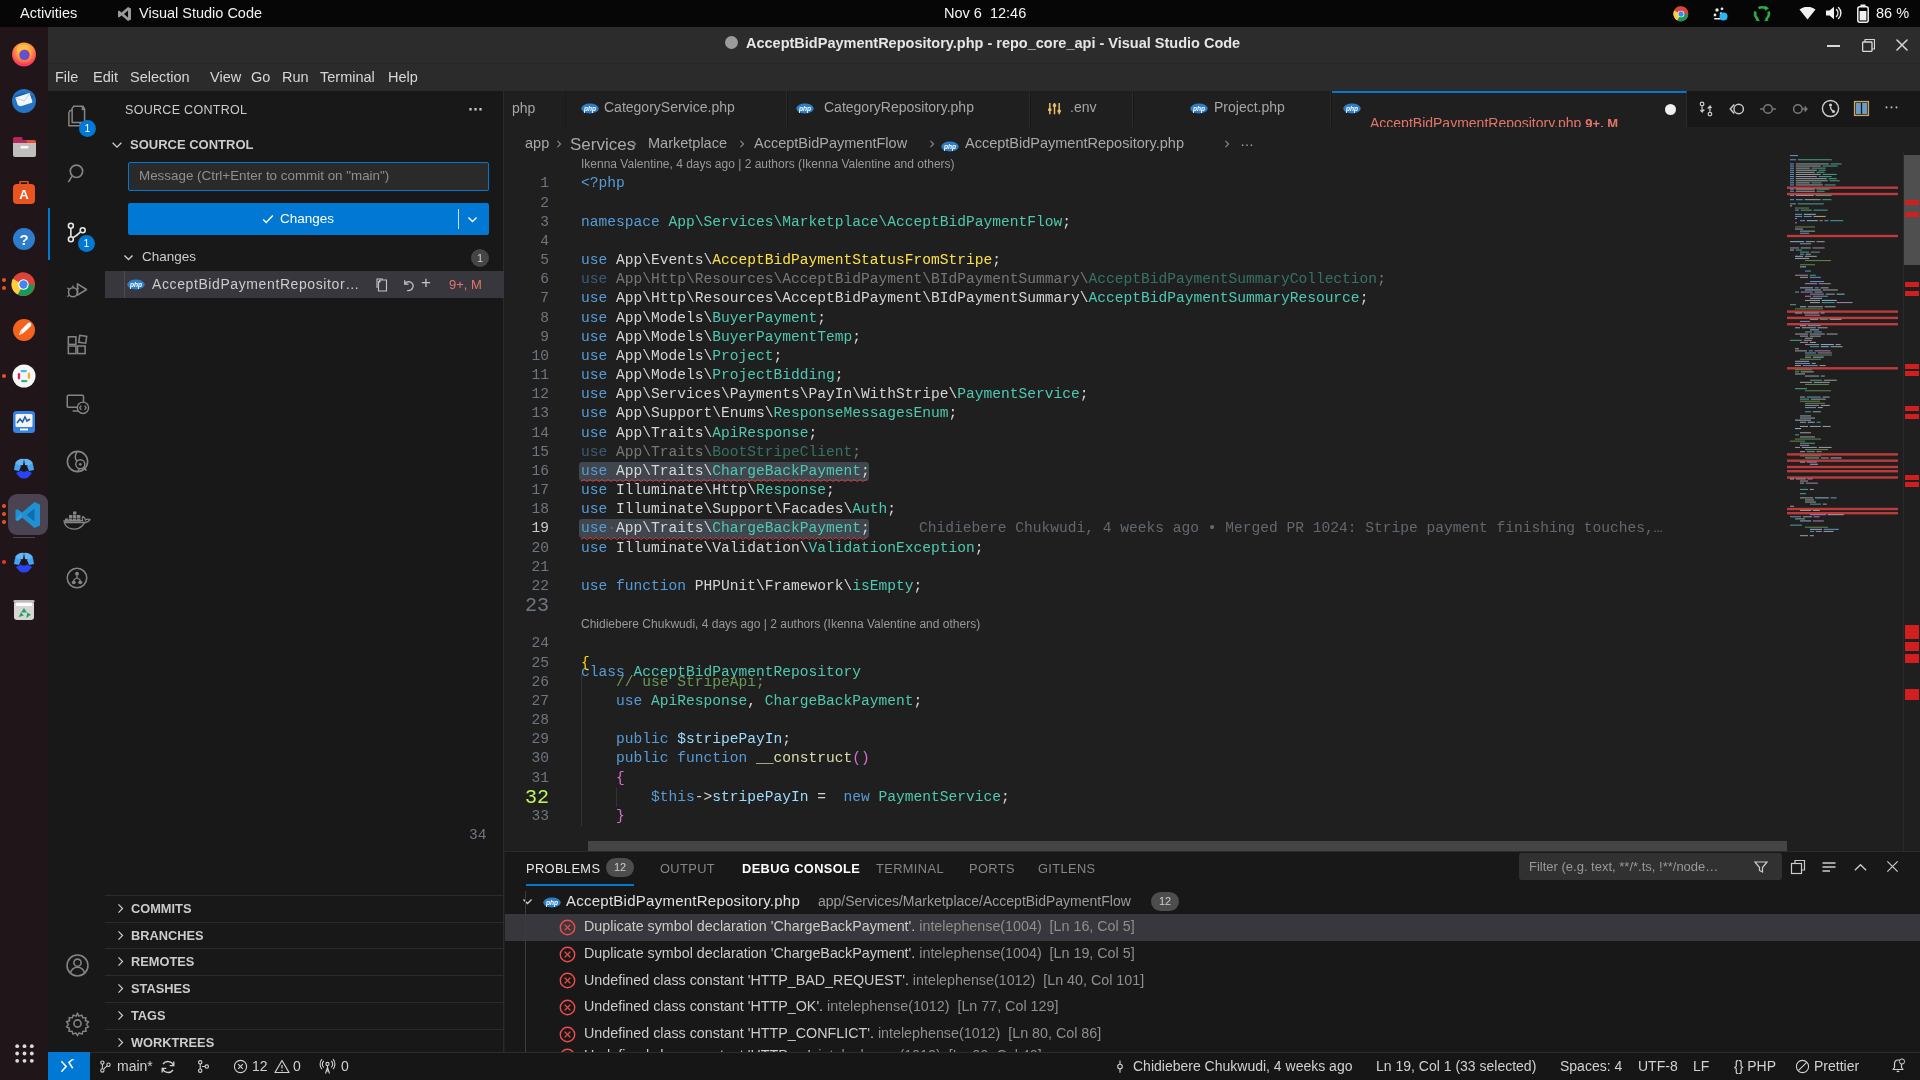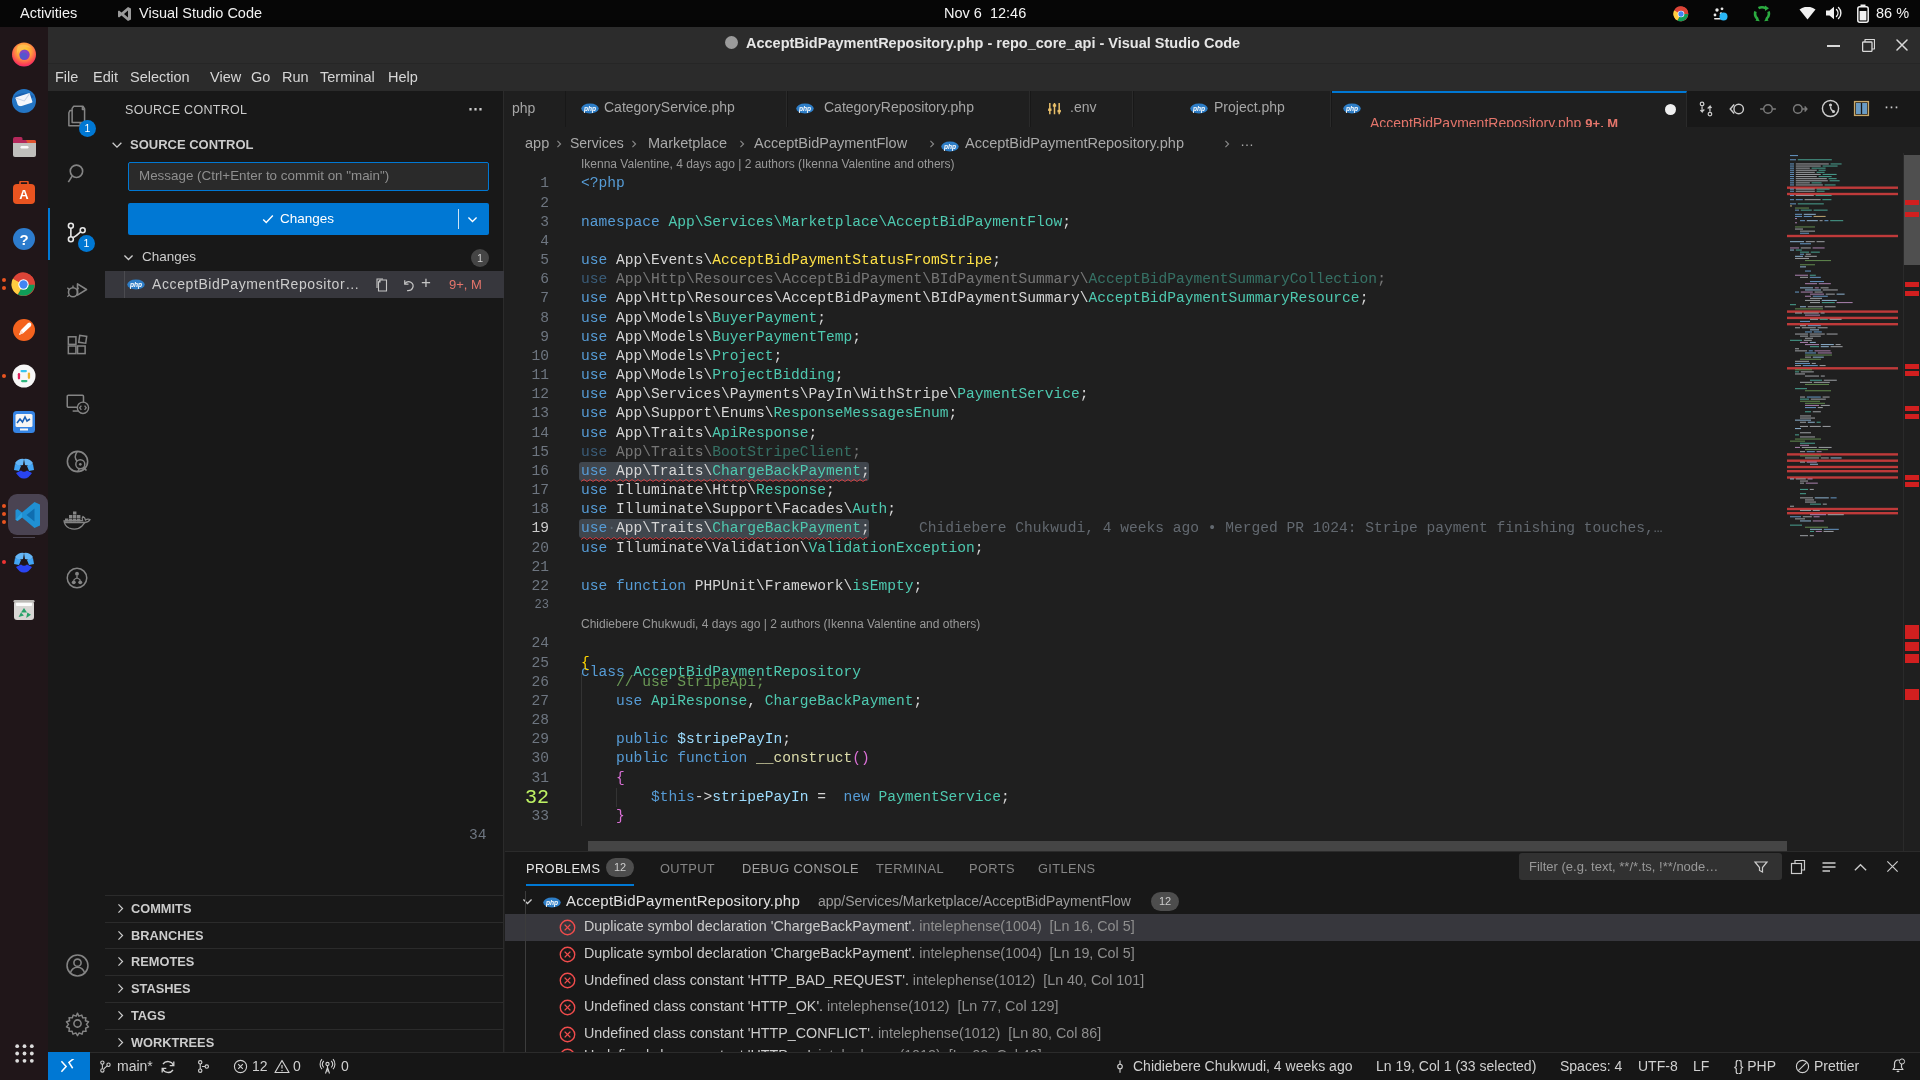--- a/index.html
+++ b/index.html
@@ -399,21 +399,21 @@
     <path d="M8 6.3 Q8 9 10 10" stroke="#cccccc" fill="none" stroke-width="1.1"></path>
   </svg>
 <svg class="abs" style="left:1853px;top:100px" width="17" height="17" viewBox="0 0 16 16">
     <rect x="1.5" y="1.5" width="13" height="13" stroke="#c9a96a" fill="none" stroke-width="1.3"></rect>
     <rect x="8.6" y="2.8" width="4.6" height="10.4" fill="#6a9bc3"></rect>
     <rect x="2.8" y="2.8" width="4.6" height="10.4" fill="#6a9bc3"></rect>
   </svg>
 <div class="abs" style="left:1884px;top:98px;font-size:15px;color:#cccccc;letter-spacing:1px;">⋯</div>
 <div class="abs" style="left:505px;top:127px;width:1415px;height:26px;background:#1f1f1f;"></div>
 <div class="abs" style="left:525px;top:135px;font-size:14.5px;color:#a9a9a9;">app</div>
-<div class="abs" style="left:570px;top:135px;font-size:14px;color:#a9a9a9;">Services</div>
+<div class="abs" style="left:570px;top:135px;font-size:17px;color:#a9a9a9;">Services</div>
 <div class="abs" style="left:648px;top:135px;font-size:14.5px;color:#a9a9a9;">Marketplace</div>
 <div class="abs" style="left:754px;top:135px;font-size:14.5px;color:#a9a9a9;">AcceptBidPaymentFlow</div>
 <svg class="abs" style="left:554px;top:139px" width="10" height="10" viewBox="0 0 16 16">
     <path d="M5.5 3 L10.5 8 L5.5 13" stroke="#8a8a8a" stroke-width="1.8" fill="none"></path>
   </svg>
 <svg class="abs" style="left:629px;top:139px" width="10" height="10" viewBox="0 0 16 16">
     <path d="M5.5 3 L10.5 8 L5.5 13" stroke="#8a8a8a" stroke-width="1.8" fill="none"></path>
   </svg>
 <svg class="abs" style="left:737px;top:139px" width="10" height="10" viewBox="0 0 16 16">
     <path d="M5.5 3 L10.5 8 L5.5 13" stroke="#8a8a8a" stroke-width="1.8" fill="none"></path>
@@ -477,21 +477,21 @@
 <div class="cl" style="left:581.0px;top:481.0px;font-size:14.58px;line-height:19px;"><span style="color:#569cd6">use </span><span style="color:#d4d4d4">Illuminate\Http\</span><span style="color:#4ec9b0">Response</span><span style="color:#d4d4d4">;</span></div>
 <div class="cl" style="left:469px;top:500.2px;width:80px;font-size:14.58px;line-height:19px;color:#6e7681;text-align:right;">18</div>
 <div class="cl" style="left:581.0px;top:500.2px;font-size:14.58px;line-height:19px;"><span style="color:#569cd6">use </span><span style="color:#d4d4d4">Illuminate\Support\Facades\</span><span style="color:#4ec9b0">Auth</span><span style="color:#d4d4d4">;</span></div>
 <div class="cl" style="left:469px;top:519.4px;width:80px;font-size:14.58px;line-height:19px;color:#cccccc;text-align:right;">19</div>
 <div class="cl" style="left:581.0px;top:519.4px;font-size:14.58px;line-height:19px;"><span style="color:#569cd6">use</span><span style="color:#5e6a74">·</span><span style="color:#d4d4d4">App\Traits\</span><span style="color:#4ec9b0">ChargeBackPayment</span><span style="color:#d4d4d4">;</span></div>
 <div class="cl" style="left:469px;top:538.5px;width:80px;font-size:14.58px;line-height:19px;color:#6e7681;text-align:right;">20</div>
 <div class="cl" style="left:581.0px;top:538.5px;font-size:14.58px;line-height:19px;"><span style="color:#569cd6">use </span><span style="color:#d4d4d4">Illuminate\Validation\</span><span style="color:#4ec9b0">ValidationException</span><span style="color:#d4d4d4">;</span></div>
 <div class="cl" style="left:469px;top:557.7px;width:80px;font-size:14.58px;line-height:19px;color:#6e7681;text-align:right;">21</div>
 <div class="cl" style="left:469px;top:576.9px;width:80px;font-size:14.58px;line-height:19px;color:#6e7681;text-align:right;">22</div>
 <div class="cl" style="left:581.0px;top:576.9px;font-size:14.58px;line-height:19px;"><span style="color:#569cd6">use </span><span style="color:#569cd6">function </span><span style="color:#d4d4d4">PHPUnit\Framework\</span><span style="color:#4ec9b0">isEmpty</span><span style="color:#d4d4d4">;</span></div>
-<div class="cl" style="left:469px;top:596.0px;width:80px;font-size:12px;line-height:19px;color:#6e7681;text-align:right;">23</div>
+<div class="cl" style="left:469px;top:596.0px;width:80px;font-size:20px;line-height:19px;color:#6e7681;text-align:right;">23</div>
 <div class="cl" style="left:469px;top:634.4px;width:80px;font-size:14.58px;line-height:19px;color:#6e7681;text-align:right;">24</div>
 <div class="cl" style="left:581.0px;top:663px;font-size:14.58px;line-height:19px;"><span style="color:#569cd6">class </span><span style="color:#4ec9b0">AcceptBidPaymentRepository</span></div>
 <div class="cl" style="left:469px;top:653.6px;width:80px;font-size:14.58px;line-height:19px;color:#6e7681;text-align:right;">25</div>
 <div class="cl" style="left:581.0px;top:653.6px;font-size:14.58px;line-height:19px;"><span style="color:#ffd700">{</span></div>
 <div class="cl" style="left:469px;top:672.7px;width:80px;font-size:14.58px;line-height:19px;color:#6e7681;text-align:right;">26</div>
 <div class="cl" style="left:581.0px;top:672.7px;font-size:14.58px;line-height:19px;"><span style="color:#d4d4d4">    </span><span style="color:#6a9955">// use StripeApi;</span></div>
 <div class="cl" style="left:469px;top:691.9px;width:80px;font-size:14.58px;line-height:19px;color:#6e7681;text-align:right;">27</div>
 <div class="cl" style="left:581.0px;top:691.9px;font-size:14.58px;line-height:19px;"><span style="color:#d4d4d4">    </span><span style="color:#569cd6">use </span><span style="color:#4ec9b0">ApiResponse</span><span style="color:#d4d4d4">, </span><span style="color:#4ec9b0">ChargeBackPayment</span><span style="color:#d4d4d4">;</span></div>
 <div class="cl" style="left:469px;top:711.1px;width:80px;font-size:14.58px;line-height:19px;color:#6e7681;text-align:right;">28</div>
 <div class="cl" style="left:469px;top:730.2px;width:80px;font-size:14.58px;line-height:19px;color:#6e7681;text-align:right;">29</div>
@@ -800,21 +800,21 @@
 <div class="abs" style="left:1905px;top:414px;width:14px;height:5px;background:#d11f1f;"></div>
 <div class="abs" style="left:1905px;top:475px;width:14px;height:5px;background:#d11f1f;"></div>
 <div class="abs" style="left:1905px;top:482px;width:14px;height:5px;background:#d11f1f;"></div>
 <div class="abs" style="left:1905px;top:625px;width:14px;height:14px;background:#d11f1f;"></div>
 <div class="abs" style="left:1905px;top:642px;width:14px;height:9px;background:#d11f1f;"></div>
 <div class="abs" style="left:1905px;top:654px;width:14px;height:9px;background:#d11f1f;"></div>
 <div class="abs" style="left:1905px;top:689px;width:14px;height:11px;background:#d11f1f;"></div>
 <div class="abs" style="left:505px;top:851px;width:1415px;height:201px;background:#181818;border-top:1px solid #2b2b2b;"></div>
 <div class="abs" style="left:526px;top:861px;font-size:12.8px;color:#e7e7e7;letter-spacing:0.4px;">PROBLEMS</div>
 <div class="abs" style="left:660px;top:861px;font-size:12.8px;color:#868686;letter-spacing:0.4px;">OUTPUT</div>
-<div class="abs" style="left:742px;top:861px;font-size:12.8px;color:#a3a3a3;letter-spacing:0.4px;">DEBUG CONSOLE</div>
+<div class="abs" style="left:742px;top:861px;font-size:12.8px;color:#ffffff;letter-spacing:0.4px;font-weight:bold;">DEBUG CONSOLE</div>
 <div class="abs" style="left:876px;top:861px;font-size:12.8px;color:#868686;letter-spacing:0.4px;">TERMINAL</div>
 <div class="abs" style="left:969px;top:861px;font-size:12.8px;color:#868686;letter-spacing:0.4px;">PORTS</div>
 <div class="abs" style="left:1038px;top:861px;font-size:12.8px;color:#868686;letter-spacing:0.4px;">GITLENS</div>
 <div class="abs" style="left:606px;top:858px;width:28px;height:19px;border-radius:10px;background:#4d4d4d;color:#cccccc;font-size:11px;text-align:center;line-height:19px;">12</div>
 <div class="abs" style="left:526px;top:884px;width:108px;height:2px;background:#0078d4;"></div>
 <div class="abs" style="left:1519px;top:853px;width:263px;height:27px;background:#313131;border-radius:3px;"></div>
 <div class="abs" style="left:1529px;top:859px;font-size:13px;color:#989898;">Filter (e.g. text, **/*.ts, !**/node…</div>
 <svg class="abs" style="left:1753px;top:859px" width="16" height="16" viewBox="0 0 16 16">
     <path d="M2 3 H14 L9.5 8.5 V13 L6.5 11.5 V8.5 Z" stroke="#cccccc" stroke-width="1.2" fill="none"></path>
   </svg>

